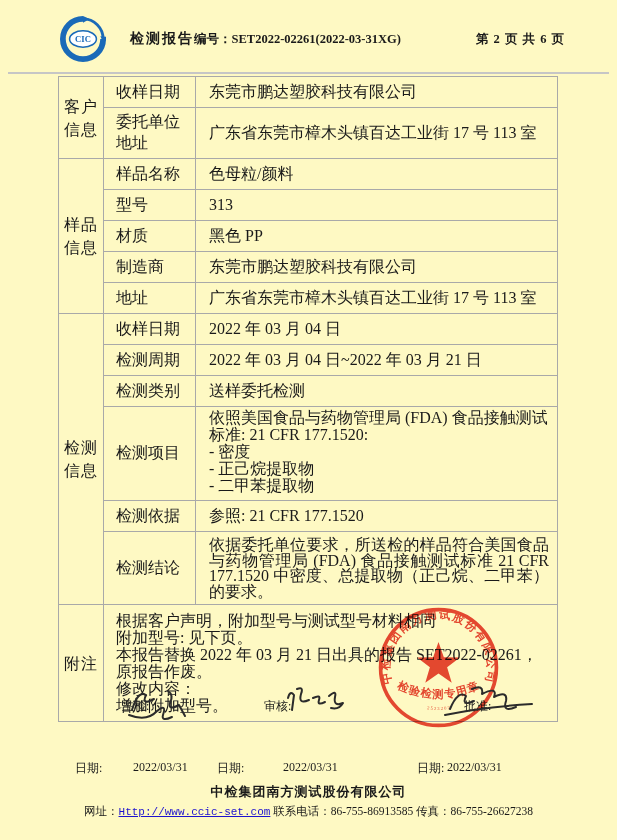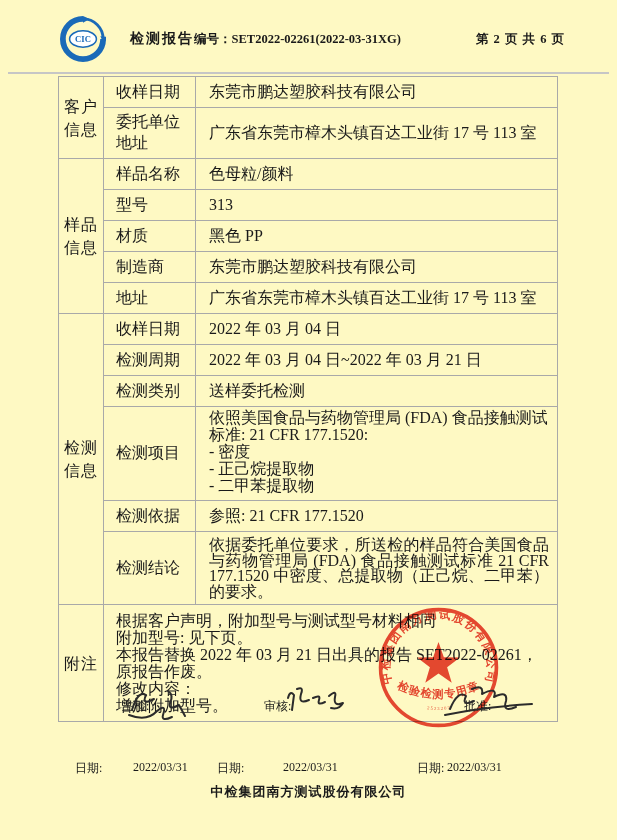--- a/index.html
+++ b/index.html
@@ -186,15 +186,18 @@
 
   <span class="date-label" style="left:75px; top:740px;">日期:</span>
   <span class="date-val" style="left:133px; top:740px;">2022/03/31</span>
   <span class="date-label" style="left:217px; top:740px;">日期:</span>
   <span class="date-val" style="left:283px; top:740px;">2022/03/31</span>
   <span class="date-label" style="left:417px; top:740px;">日期:</span>
   <span class="date-val" style="left:447px; top:740px;">2022/03/31</span>
 
   <div class="footer">
     <div class="ft-company">中检集团南方测试股份有限公司</div>
+    <div class="ft-line">
+      <span>网址：</span><span class="ft-link">Http://www.ccic-set.com</span><span> 联系电话：</span><span>86-755-86913585</span><span> 传真：</span><span>86-755-26627238</span>
+    </div>
   </div>
 
 </div>
 
 </body></html>

